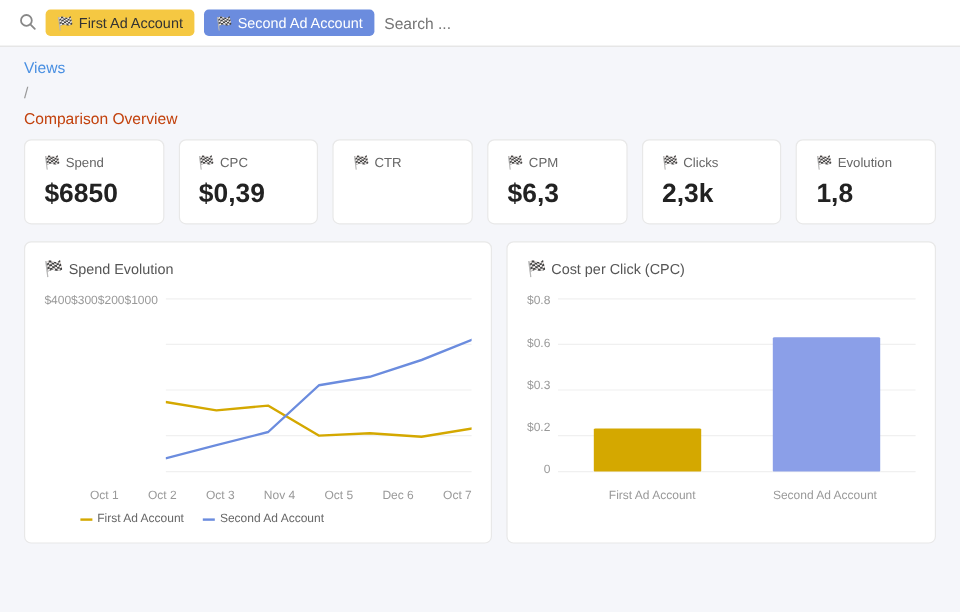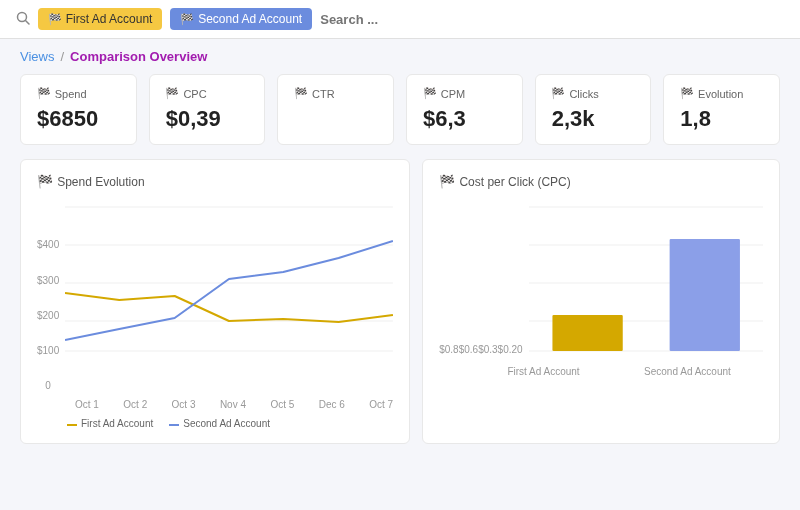--- a/index.html
+++ b/index.html
@@ -16,31 +16,31 @@
     .search-icon-wrap { color: #888; font-size: 14px; }
     .tab-pill {
       display: flex; align-items: center; gap: 4px;
       padding: 4px 10px; border-radius: 4px;
       font-size: 12px; font-weight: 500; cursor: pointer;
     }
     .tab-pill.yellow { background: #f5c842; color: #333; }
     .tab-pill.blue { background: #6b8cde; color: #fff; }
     .tab-pill .flag { font-size: 11px; }
     .search-input {
-      border: none; outline: none; background: transparent; font-size: 13px; color: #6d28d9; flex: 1; font-weight: bold;
+      border: none; outline: none; background: transparent; font-size: 13px; color: #6d28d9; flex: 1;
     }
 
     .breadcrumb {
       padding: 10px 20px;
       font-size: 13px;
-      display: flex; gap: 6px;
+      display: flex; gap: 6px; flex-direction: column;
     }
     .breadcrumb .views-link { color: #4a90e2; cursor: pointer; }
     .breadcrumb .separator { color: #999; }
-    .breadcrumb .current { color: #a21caf; font-weight: 700; }
+    .breadcrumb .current { color: #c2410c; font-weight: 400; }
 
     .metrics-row {
       display: flex; gap: 12px;
       padding: 0 20px 14px 20px;
     }
     .metric-card {
       background: #fff;
       border: 1px solid #e8e8e8;
       border-radius: 6px;
       padding: 12px 16px;
@@ -147,21 +147,21 @@
   </div>
 
 <div class="charts-row">
 
   <div class="chart-card" style="flex: 1.1;">
     <div class="chart-title">
       <span style="color:#6b8cde; font-size:13px;">🏁</span>
       <span>Spend Evolution</span>
     </div>
     <div style="display:flex; gap:0;">
-      <div style="display:flex; flex-direction:column; justify-content:space-between; align-items:center; padding-right:6px; font-size:10px; color:#999; height:160px; padding-top:4px; padding-bottom:4px;margin-top:36px;">
+      <div style="display:flex; flex-direction:row; justify-content:space-between; align-items:flex-start; padding-right:6px; font-size:10px; color:#999; height:160px; padding-top:4px; padding-bottom:4px;">
         <span>$400</span>
         <span>$300</span>
         <span>$200</span>
         <span>$100</span>
         <span>0</span>
       </div>
       <div style="flex:1; position:relative;">
         <svg id="line-chart-svg" width="100%" height="160" viewBox="0 0 320 160" preserveAspectRatio="none">
 
           <line x1="0" y1="8" x2="320" y2="8" stroke="#f0f0f0" stroke-width="1"></line>
@@ -191,21 +191,21 @@
       <span><span class="legend-dot" style="background:#6b8cde;"></span>Second Ad Account</span>
     </div>
   </div>
 
   <div class="chart-card">
     <div class="chart-title">
       <span style="color:#6b8cde; font-size:13px;">🏁</span>
       <span>Cost per Click (CPC)</span>
     </div>
     <div style="display:flex; gap:0;">
-      <div style="display:flex; flex-direction:row; align-items:flex-end; padding-right:6px; font-size:10px; color:#999; height:160px; padding-top:4px; padding-bottom:4px;">
+      <div style="display:flex; flex-direction:column; justify-content:space-between; align-items:flex-end; padding-right:6px; font-size:10px; color:#999; height:160px; padding-top:4px; padding-bottom:4px;">
         <span>$0.8</span>
         <span>$0.6</span>
         <span>$0.3</span>
         <span>$0.2</span>
         <span>0</span>
       </div>
       <div style="flex:1; position:relative;">
         <svg width="100%" height="160" viewBox="0 0 200 160" preserveAspectRatio="none">
 
           <line x1="0" y1="8" x2="200" y2="8" stroke="#f0f0f0" stroke-width="1"></line>

